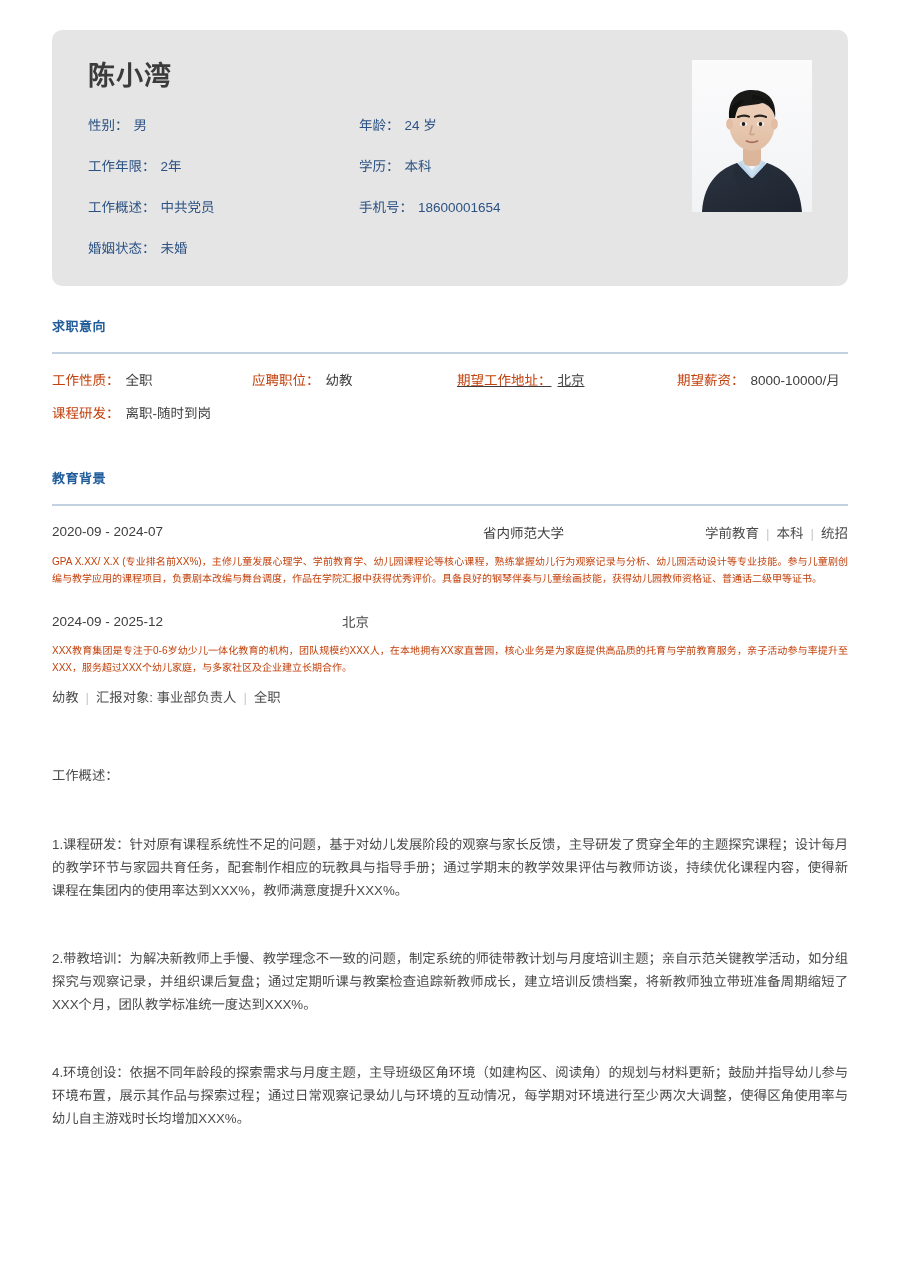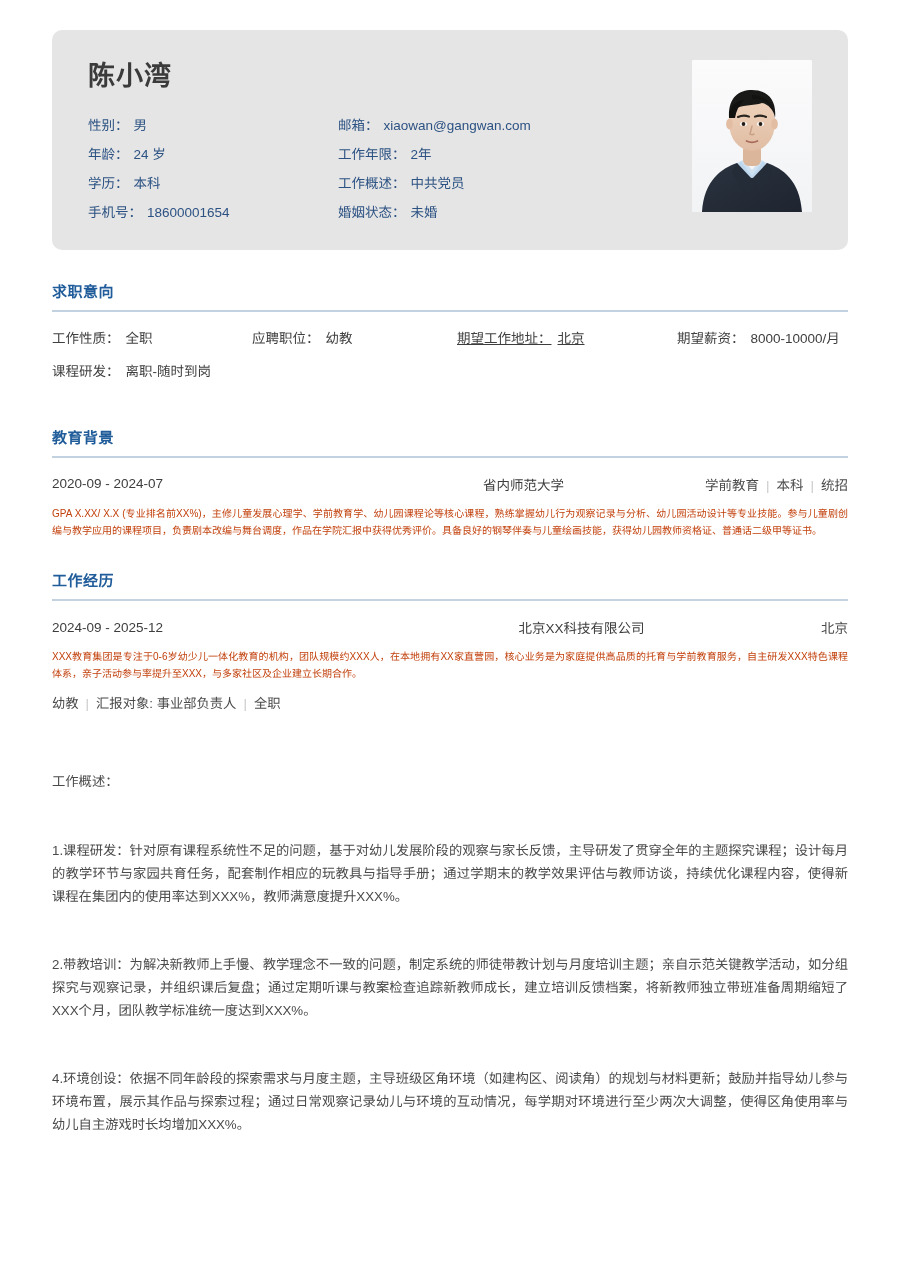--- a/index.html
+++ b/index.html
@@ -41,20 +41,21 @@
     color: #3b3b3b;
     letter-spacing: 1px;
     margin: 0 0 24px 0;
     line-height: 1.1;
   }
   .info-grid {
     display: grid;
     grid-template-columns: 250px 1fr;
     row-gap: 9px;
     column-gap: 0px;
+    gap: 21px;
   }
   .info-item {
     font-size: 13.5px;
     color: #2c5283;
     line-height: 1.5;
     white-space: nowrap;
   }
   .info-label { color: #2c5283; }
   .info-value { color: #2c5283; margin-left: 5px; }
 
@@ -69,43 +70,43 @@
     background: #fdfdfd;
   }
   .photo-frame svg { display: block; width: 100%; height: 100%; }
 
   
   .section { margin: 0 52px; }
   .section-head {
     margin-top: 30px;
   }
   .section-title {
-    font-size: 15px;
+    font-size: 13px;
     font-weight: bold;
     color: #1f5c99;
     letter-spacing: 0.5px;
-    padding-bottom: 9px;
+    padding-bottom: 17px;
   }
   .section-rule {
     height: 2px;
     background: #c3d2e0;
     width: 100%;
   }
 
   
   .intent-rows { padding-top: 17px; }
   .intent-row {
     display: flex;
     font-size: 13.5px;
     color: #3d3d3d;
     padding-bottom: 14px;
     line-height: 1.45;
   }
   .intent-cell { white-space: nowrap; }
-  .intent-cell .lbl { color: #404040; }
+  .intent-cell .lbl { color: #c2410c; }
   .intent-cell .val { color: #3d3d3d; margin-left: 6px; }
   .ic-1 { width: 200px; }
   .ic-2 { width: 205px; }
   .ic-3 { width: 220px; text-decoration: underline; }
   .ic-4 { flex: 1; }
 
   
   .entry { padding-top: 16px; }
   .entry-top {
     display: flex;
@@ -150,23 +151,20 @@
 
 <div class="page">
 
   <div class="header-card">
     <div class="header-left">
       <div class="cand-name">陈小湾</div>
       <div class="info-grid">
 
         <div class="info-item">
           <span class="info-label">性别：</span><span class="info-value">男</span>
-        </div>
-        <div class="info-item">
-          <span class="info-label">邮箱：</span><span class="info-value">xiaowan@gangwan.com</span>
         </div>
 
         <div class="info-item">
           <span class="info-label">年龄：</span><span class="info-value">24 岁</span>
         </div>
         <div class="info-item">
           <span class="info-label">工作年限：</span><span class="info-value">2年</span>
         </div>
 
         <div class="info-item">
@@ -279,31 +277,26 @@
         <div class="entry-org">省内师范大学</div>
         <div class="entry-meta">
           <span>学前教育</span><span class="sep">|</span><span>本科</span><span class="sep">|</span><span>统招</span>
         </div>
       </div>
       <p class="entry-desc">GPA X.XX/ X.X (专业排名前XX%)，主修儿童发展心理学、学前教育学、幼儿园课程论等核心课程，熟练掌握幼儿行为观察记录与分析、幼儿园活动设计等专业技能。参与儿童剧创编与教学应用的课程项目，负责剧本改编与舞台调度，作品在学院汇报中获得优秀评价。具备良好的钢琴伴奏与儿童绘画技能，获得幼儿园教师资格证、普通话二级甲等证书。</p>
     </div>
   </div>
 
   <div class="section">
-    <div class="section-head">
-      <div class="section-title">工作经历</div>
-      <div class="section-rule"></div>
-    </div>
     <div class="entry">
       <div class="entry-top">
         <div class="entry-date">2024-09 - 2025-12</div>
-        <div class="entry-org">北京XX科技有限公司</div>
         <div class="entry-meta">北京</div>
       </div>
-      <p class="entry-desc">XXX教育集团是专注于0-6岁幼少儿一体化教育的机构，团队规模约XXX人，在本地拥有XX家直营园，核心业务是为家庭提供高品质的托育与学前教育服务，自主研发XXX特色课程体系，亲子活动参与率提升至XXX，与多家社区及企业建立长期合作。</p>
+      <p class="entry-desc">XXX教育集团是专注于0-6岁幼少儿一体化教育的机构，团队规模约XXX人，在本地拥有XX家直营园，核心业务是为家庭提供高品质的托育与学前教育服务，亲子活动参与率提升至XXX，服务超过XXX个幼儿家庭，与多家社区及企业建立长期合作。</p>
       <div class="entry-tags">
         <span>幼教</span><span class="sep">|</span><span>汇报对象: 事业部负责人</span><span class="sep">|</span><span>全职</span>
       </div>
 
       <div class="detail-block">
         <div>工作概述：</div>
         <div>1.课程研发：针对原有课程系统性不足的问题，基于对幼儿发展阶段的观察与家长反馈，主导研发了贯穿全年的主题探究课程；设计每月的教学环节与家园共育任务，配套制作相应的玩教具与指导手册；通过学期末的教学效果评估与教师访谈，持续优化课程内容，使得新课程在集团内的使用率达到XXX%，教师满意度提升XXX%。</div>
         <div>2.带教培训：为解决新教师上手慢、教学理念不一致的问题，制定系统的师徒带教计划与月度培训主题；亲自示范关键教学活动，如分组探究与观察记录，并组织课后复盘；通过定期听课与教案检查追踪新教师成长，建立培训反馈档案，将新教师独立带班准备周期缩短了XXX个月，团队教学标准统一度达到XXX%。</div>
         <div>4.环境创设：依据不同年龄段的探索需求与月度主题，主导班级区角环境（如建构区、阅读角）的规划与材料更新；鼓励并指导幼儿参与环境布置，展示其作品与探索过程；通过日常观察记录幼儿与环境的互动情况，每学期对环境进行至少两次大调整，使得区角使用率与幼儿自主游戏时长均增加XXX%。</div>
         

